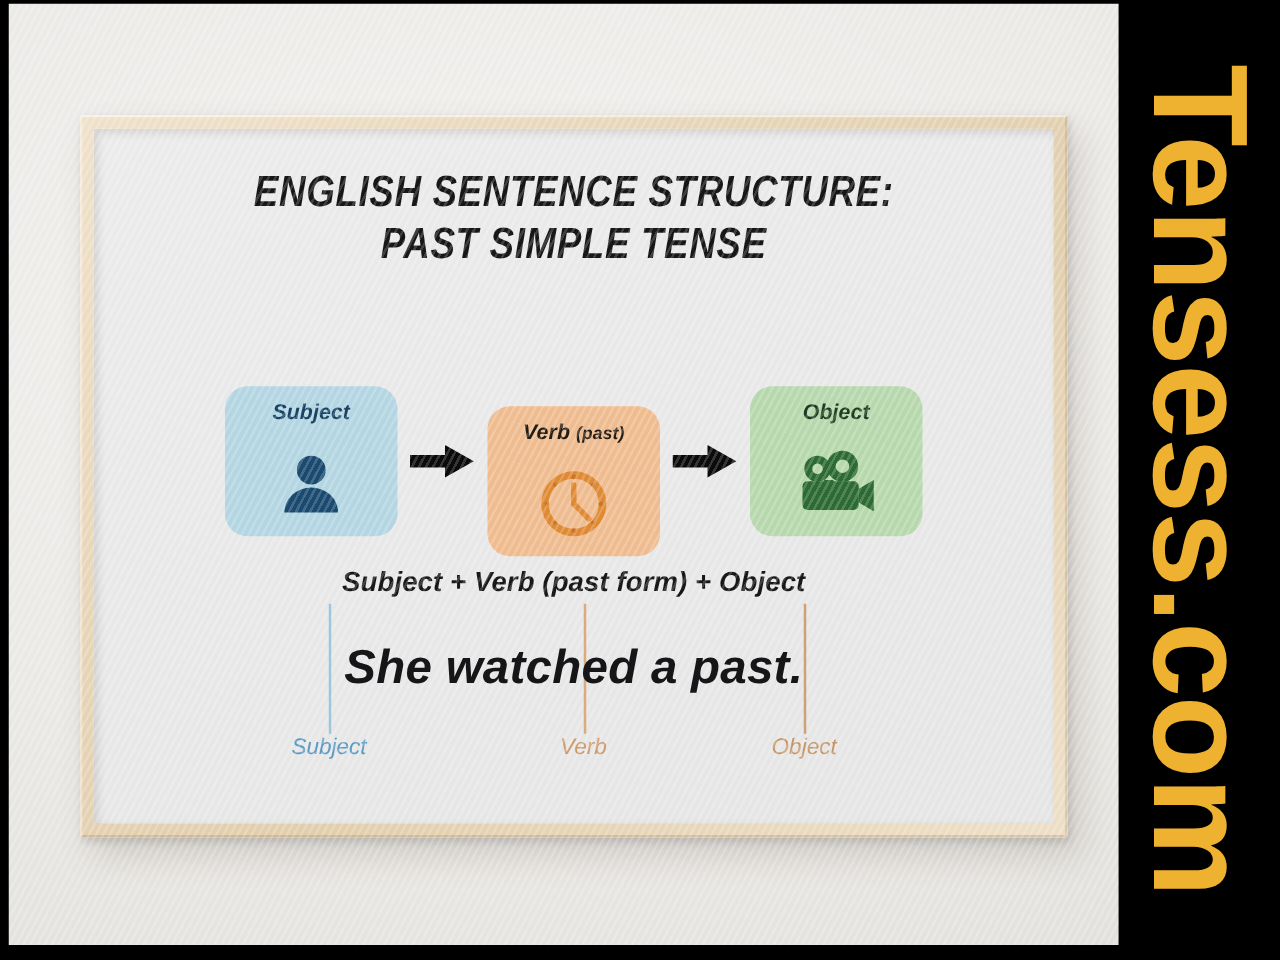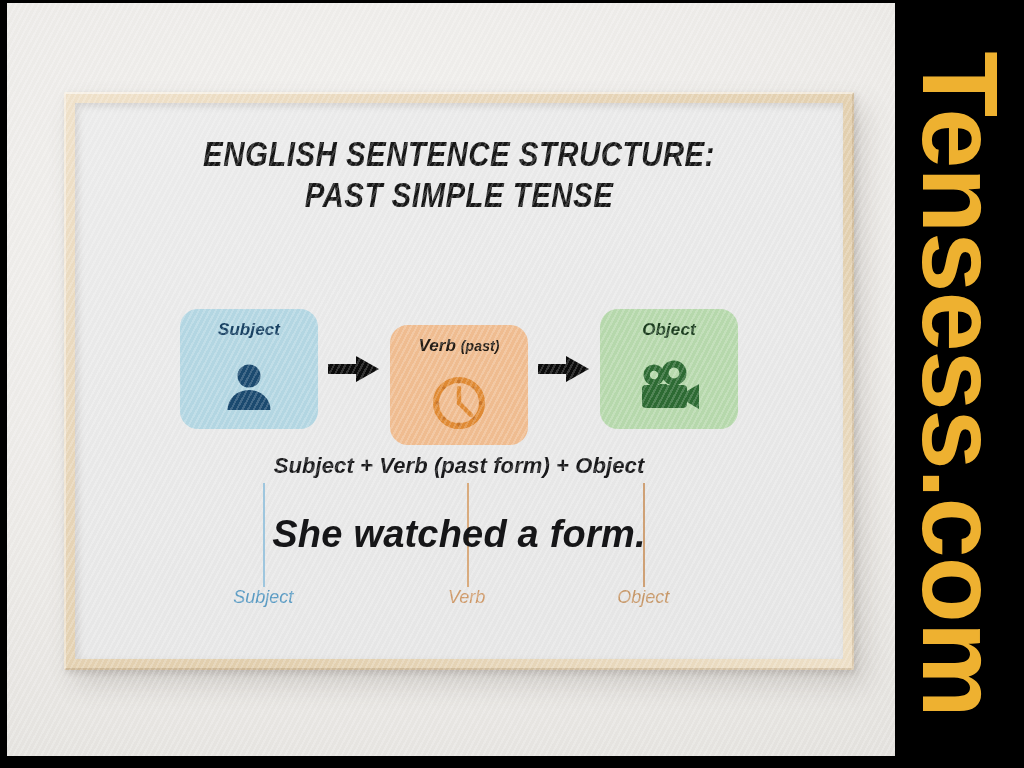--- a/index.html
+++ b/index.html
@@ -269,21 +269,21 @@
 
         </div>
 
         <div id="formula">Subject + Verb (past form) + Object</div>
 
         <div id="example">
           <div class="vline" style="left:24.5%; background:#9ec6de;"></div>
           <div class="vline" style="left:51%;   background:#d9ab7e;"></div>
           <div class="vline" style="left:74%;   background:#cfa176;"></div>
 
-          <div id="sentence">She watched a form.</div>
+          <div id="sentence">She watched a past.</div>
 
           <div class="tag" style="left:24.5%; color:#5b9cc4;">Subject</div>
           <div class="tag" style="left:51%;   color:#d09b6b;">Verb</div>
           <div class="tag" style="left:74%;   color:#c79767;">Object</div>
         </div>
 
       </div>
     </div>
   </div>
 

